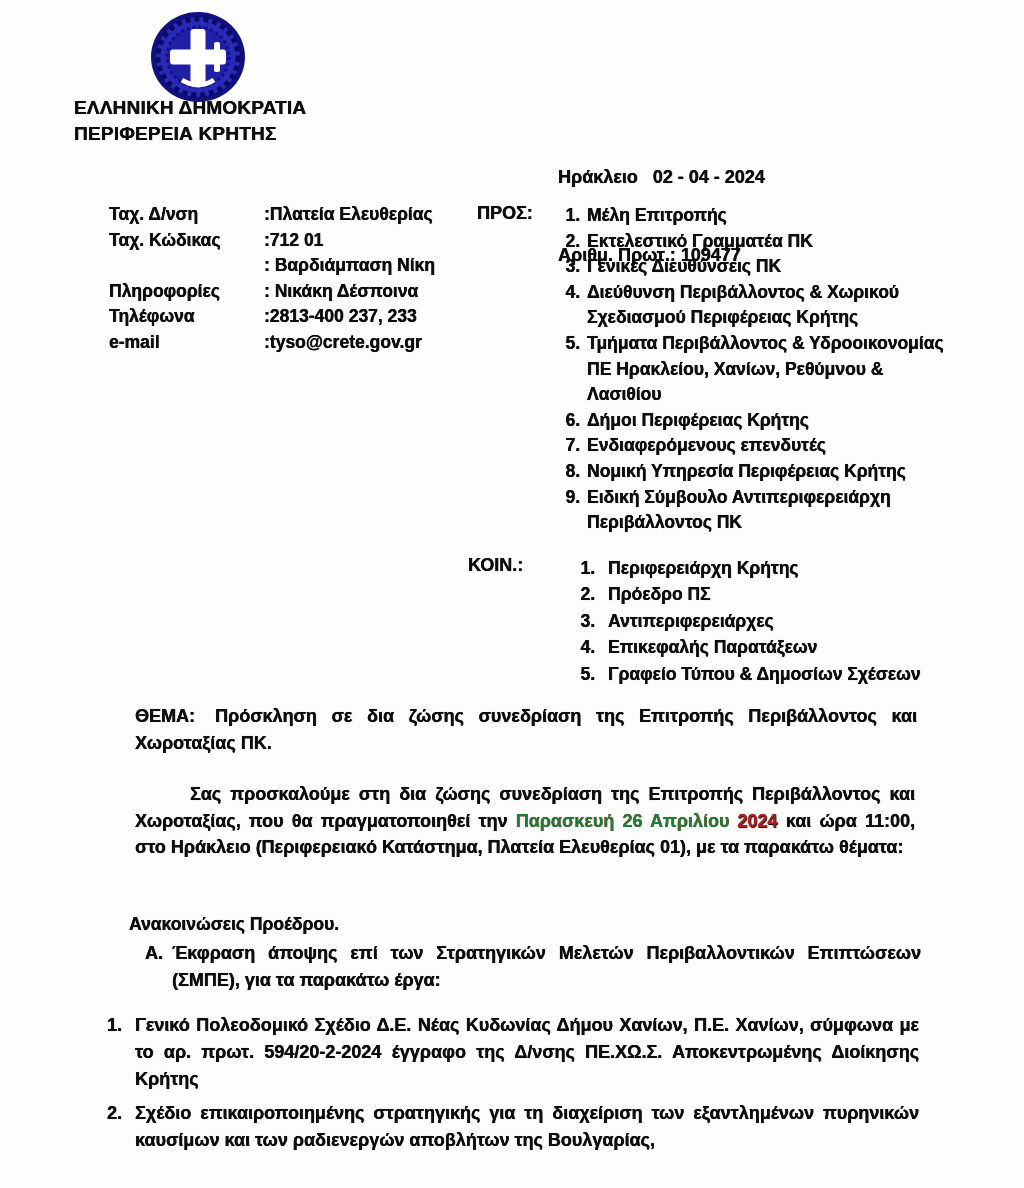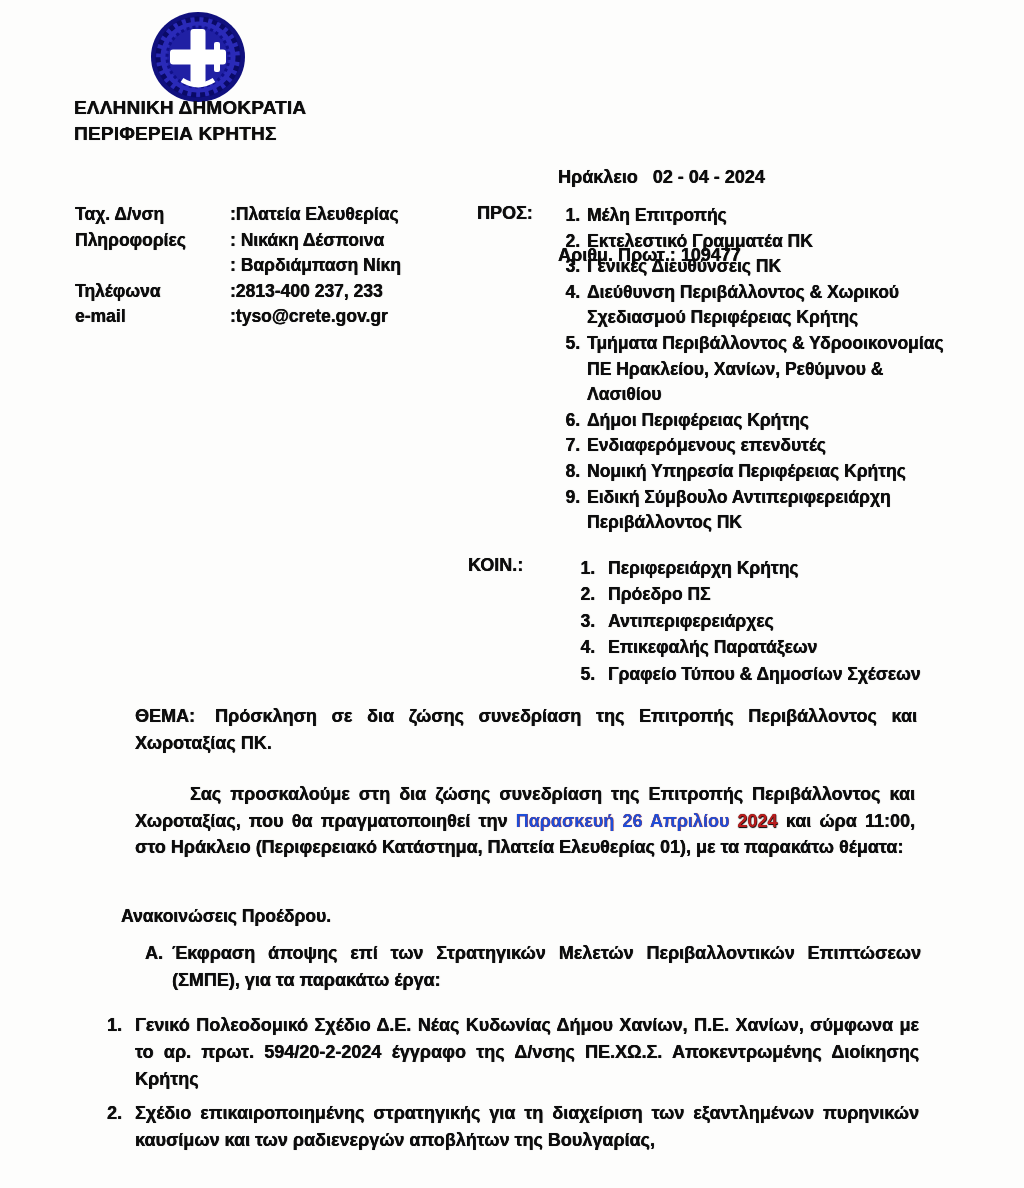--- a/index.html
+++ b/index.html
@@ -17,42 +17,42 @@
 
   .emblem{position:absolute;left:146px;top:10px;width:104px;height:94px;}
 
   .org{position:absolute;left:74px;top:95px;line-height:26px;font-size:19px;letter-spacing:.2px;}
   .org .l3{font-size:18px;}
 
   .date-block{position:absolute;left:558px;top:112px;line-height:26px;font-size:18px;white-space:pre;}
 
   .contact{position:absolute;left:75px;top:202px;font-size:17.5px;line-height:25.6px;}
   .contact .row{display:flex;}
-  .contact .lbl{width:155px;flex:0 0 155px;}
+  .contact .lbl{width:155px;flex:0 0 155px;margin-left:34px;}
   .contact .val{white-space:pre;}
 
   .pros-label{position:absolute;left:477px;top:203px;font-size:18px;}
   ol.doc-list{margin:0;padding:0;font-size:17.5px;}
   .pros-list{position:absolute;left:585px;top:203px;width:372px;line-height:25.6px;}
   .pros-list li{margin:0;padding-left:2px;}
   .koin-list{position:absolute;left:600px;top:555px;width:390px;line-height:26.4px;}
   .koin-list li{padding-left:8px;}
 
   .koin-label{position:absolute;left:468px;top:555px;font-size:18px;}
 
   .subject{position:absolute;left:135px;top:703px;width:782px;margin:0;
     font-size:18px;line-height:26.5px;text-align:justify;}
   .subject .s-lbl{margin-right:20px;}
 
   .intro{position:absolute;left:135px;top:781px;width:780px;margin:0;
     font-size:18px;line-height:26.6px;text-align:justify;text-indent:55px;}
-  .red{color:#1d4ed8;text-shadow:0 0 .6px #d81e00, .4px .4px .7px rgba(120,10,0,.6);}
+  .red{color:#15803d;text-shadow:0 0 .6px #d81e00, .4px .4px .7px rgba(120,10,0,.6);}
   .red-dark{color:#b91c1c;text-shadow:0 0 1px #2a0500, .5px .5px 1px #000;}
 
-  .announce{position:absolute;left:113px;top:898px;margin:8px;font-size:17.5px;}
+  .announce{position:absolute;left:113px;top:898px;margin:16px;font-size:17.5px;}
 
   .hang{position:absolute;display:flex;font-size:18px;line-height:26.8px;}
   .hang .num{flex:0 0 28px;}
   .hang .txt{flex:1;text-align:justify;}
   .a-item{left:145px;top:940px;width:776px;}
   .a-item .num{flex-basis:27px;}
   .n-item{left:107px;top:1012px;width:812px;}
   .n-item2{top:1100px;}
 </style>
 </head>
@@ -83,26 +83,30 @@
     <div>Ηράκλειο   02 - 04 - 2024</div>
     <div>Αριθμ. Πρωτ.: 109477</div>
   </div>
 
   <div class="contact ink">
     <div class="row">
       <span class="lbl">Ταχ. Δ/νση</span>
       <span class="val">:Πλατεία Ελευθερίας</span>
     </div>
     <div class="row">
-      <span class="lbl">Πληροφορίες</span>
-      <span class="val">: Νικάκη Δέσποινα</span>
+      <span class="lbl">Ταχ. Κώδικας</span>
+      <span class="val">:712 01</span>
     </div>
     <div class="row">
       <span class="lbl"></span>
       <span class="val">: Βαρδιάμπαση Νίκη</span>
+    </div>
+    <div class="row">
+      <span class="lbl">Πληροφορίες</span>
+      <span class="val">: Νικάκη Δέσποινα</span>
     </div>
     <div class="row">
       <span class="lbl">Τηλέφωνα</span>
       <span class="val">:2813-400 237, 233</span>
     </div>
     <div class="row">
       <span class="lbl">e-mail</span>
       <span class="val">:tyso@crete.gov.gr</span>
     </div>
   </div>

